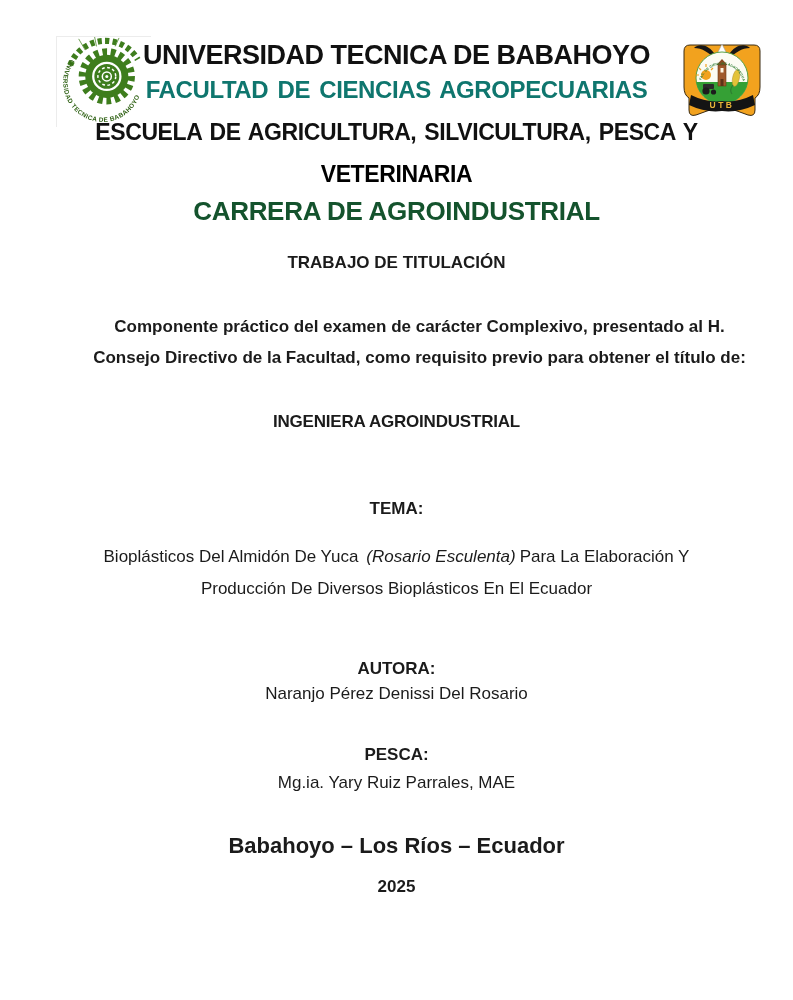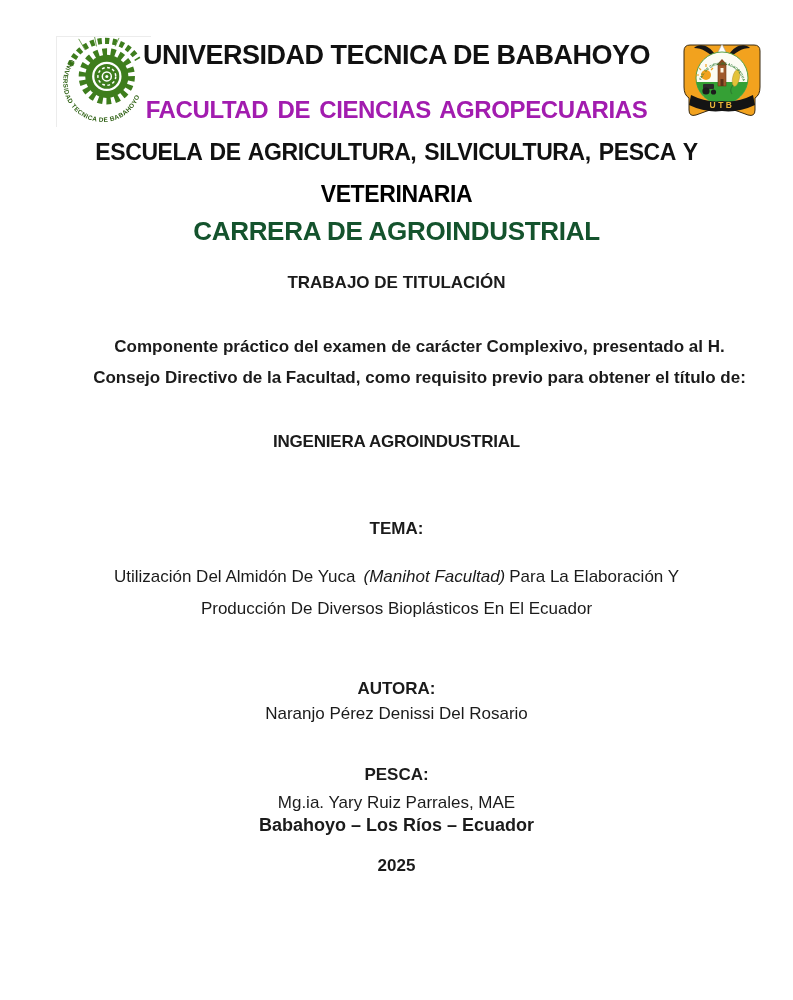--- a/index.html
+++ b/index.html
@@ -11,37 +11,37 @@
     background: #ffffff;
     font-family: "Liberation Sans", "DejaVu Sans", sans-serif;
     color: #1b1b1b;
     overflow: hidden;
   }
   .center { text-align: center; }
   .line { margin: 0 auto; white-space: nowrap; }
 
   
   .uni      { margin-top: 40px; font-size: 27px; line-height: 31px; font-weight: 700; letter-spacing: -0.5px; color: #111; }
-  .faculty  { margin-top: 24px; font-size: 24px; line-height: 29px; font-weight: 700; letter-spacing: -0.4px; word-spacing: 3px; color: #a21caf; }
+  .faculty  { margin-top: 4px; font-size: 24px; line-height: 29px; font-weight: 700; letter-spacing: -0.4px; word-spacing: 3px; color: #0f766e; }
   .school1  { margin-top: 15px; font-size: 23px; line-height: 27px; font-weight: 700; letter-spacing: -0.4px; word-spacing: 2px; color: #111; }
   .school2  { margin-top: 15px; font-size: 23px; line-height: 27px; font-weight: 700; letter-spacing: -0.4px; color: #000000; }
   .career   { margin-top: 8px;  font-size: 26px; line-height: 30px; font-weight: 700; letter-spacing: -0.3px; color: #14532d; }
 
   
   .worktype    { margin-top: 26px; font-size: 17px; line-height: 22px; font-weight: 700; }
   .intro       { margin-top: 37px; font-size: 17px; line-height: 31px; font-weight: 700; margin-left: 46px; }
   .degree      { margin-top: 38px; font-size: 17px; line-height: 22px; font-weight: 700; letter-spacing: -0.2px; }
   .tema        { margin-top: 65px; font-size: 17px; line-height: 22px; font-weight: 700; }
   .title-block { margin-top: 21px; font-size: 17px; line-height: 32px; font-weight: 400; }
   .t-italic    { font-style: italic; padding-left: 8px; padding-right: 4px; }
   .autora-lbl  { margin-top: 53px; font-size: 17px; line-height: 22px; font-weight: 700; }
   .autora-name { margin-top: 3px;  font-size: 17px; line-height: 22px; }
   .tutor-lbl   { margin-top: 39px; font-size: 17px; line-height: 22px; font-weight: 700; }
   .tutor-name  { margin-top: 6px;  font-size: 17px; line-height: 22px; }
-  .location    { font-size: 18px; line-height: 22px; font-weight: 700; }
+  .location    { margin-top: 41px; font-size: 22px; line-height: 22px; font-weight: 700; }
   .year        { margin-top: 19px;  font-size: 17px; line-height: 22px; font-weight: 700; }
 
   
   .seal-box {
     position: absolute; left: 56px; top: 36px; width: 94px; height: 90px;
     border-top: 1px solid #ececec; border-left: 1px solid #ececec;
   }
   .shield-box {
     position: absolute; left: 679px; top: 42px; width: 86px; height: 82px;
   }
@@ -127,21 +127,21 @@
 
   <div class="intro">
     <div class="line">Componente práctico del examen de carácter Complexivo, presentado al H.</div>
     <div class="line">Consejo Directivo de la Facultad, como requisito previo para obtener el título de:</div>
   </div>
 
   <div class="line degree">INGENIERA AGROINDUSTRIAL</div>
   <div class="line tema">TEMA:</div>
 
   <div class="title-block">
-    <div class="line"><span>Utilización Del Almidón De Yuca</span><span class="t-italic">(Manihot Facultad)</span><span>Para La Elaboración Y</span></div>
+    <div class="line"><span>Bioplásticos Del Almidón De Yuca</span><span class="t-italic">(Rosario Esculenta)</span><span>Para La Elaboración Y</span></div>
     <div class="line">Producción De Diversos Bioplásticos En El Ecuador</div>
   </div>
 
   <div class="line autora-lbl">AUTORA:</div>
   <div class="line autora-name">Naranjo Pérez Denissi Del Rosario</div>
 
   <div class="line tutor-lbl">PESCA:</div>
   <div class="line tutor-name">Mg.ia. Yary Ruiz Parrales, MAE</div>
 
   <div class="line location">Babahoyo – Los Ríos – Ecuador</div>

